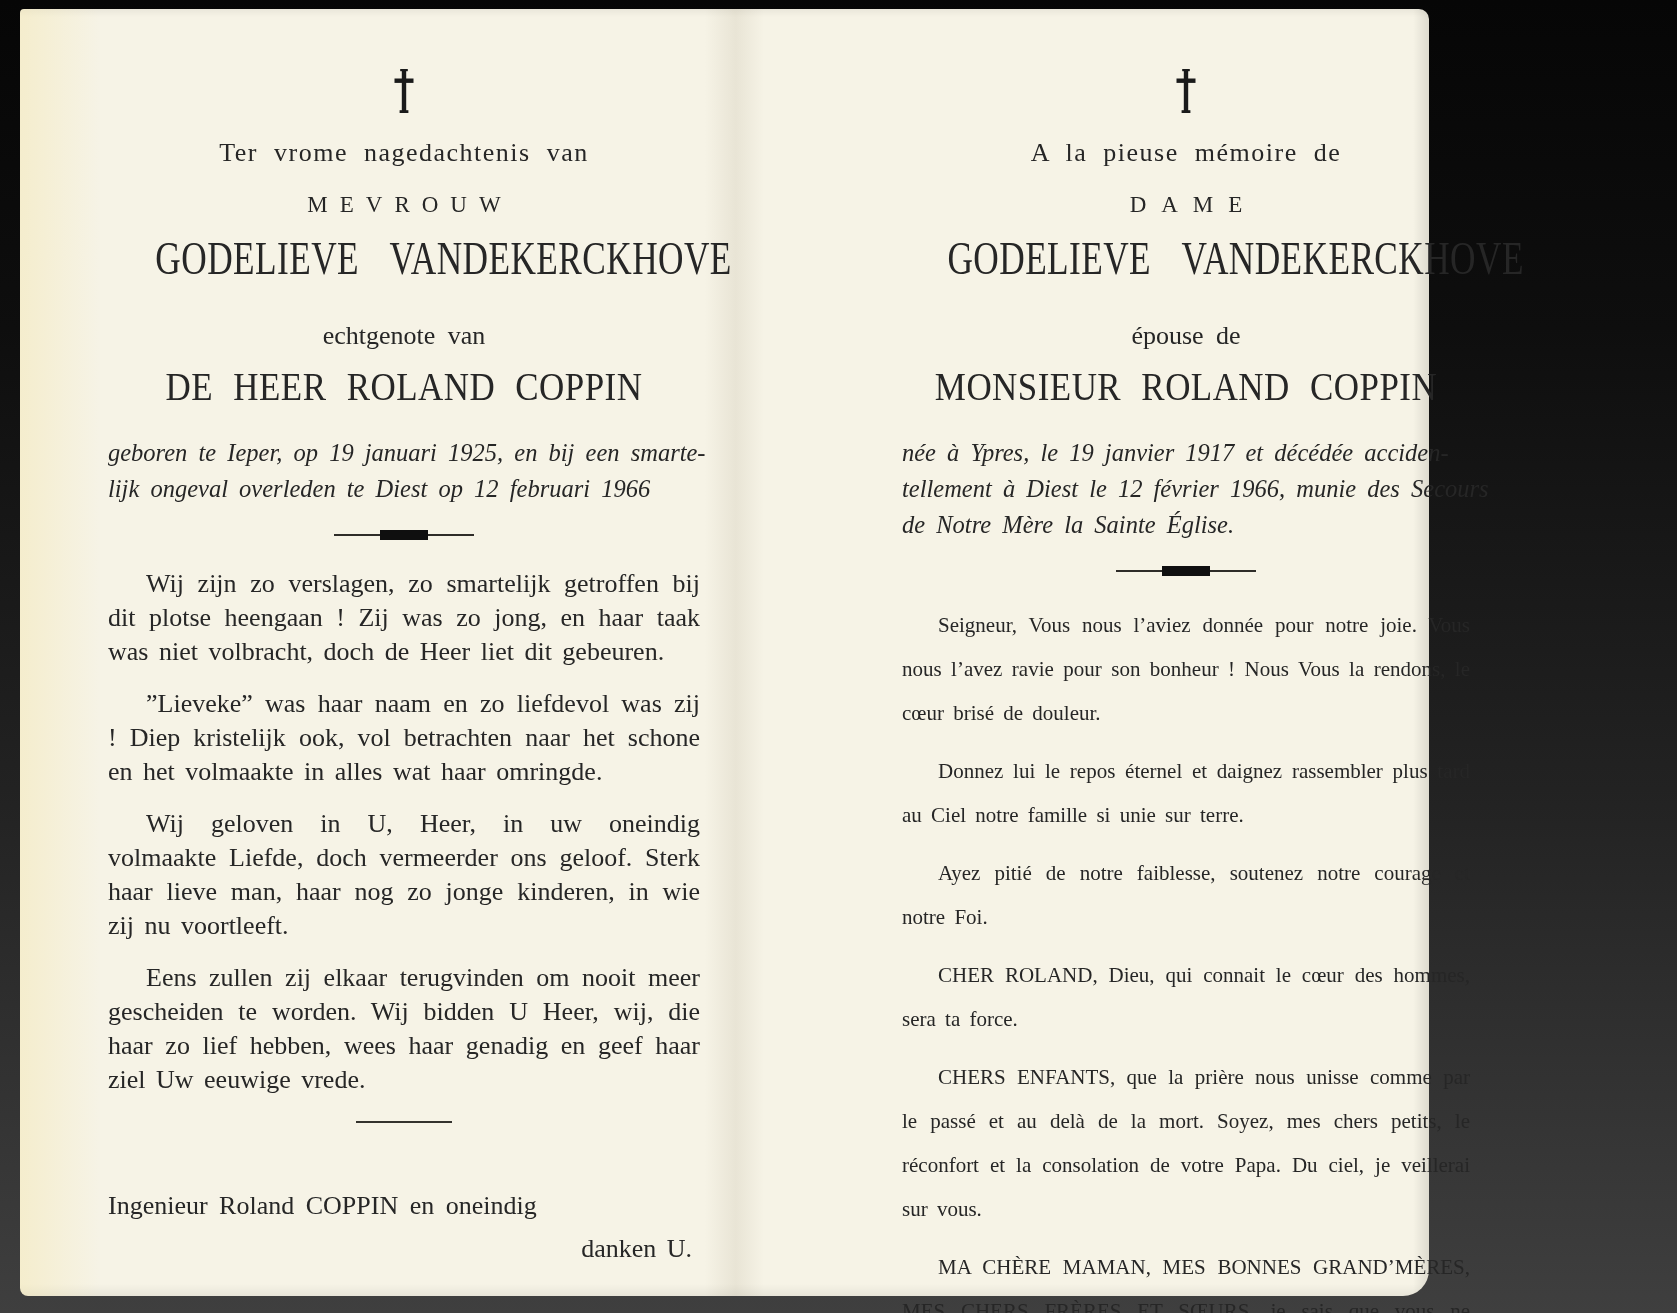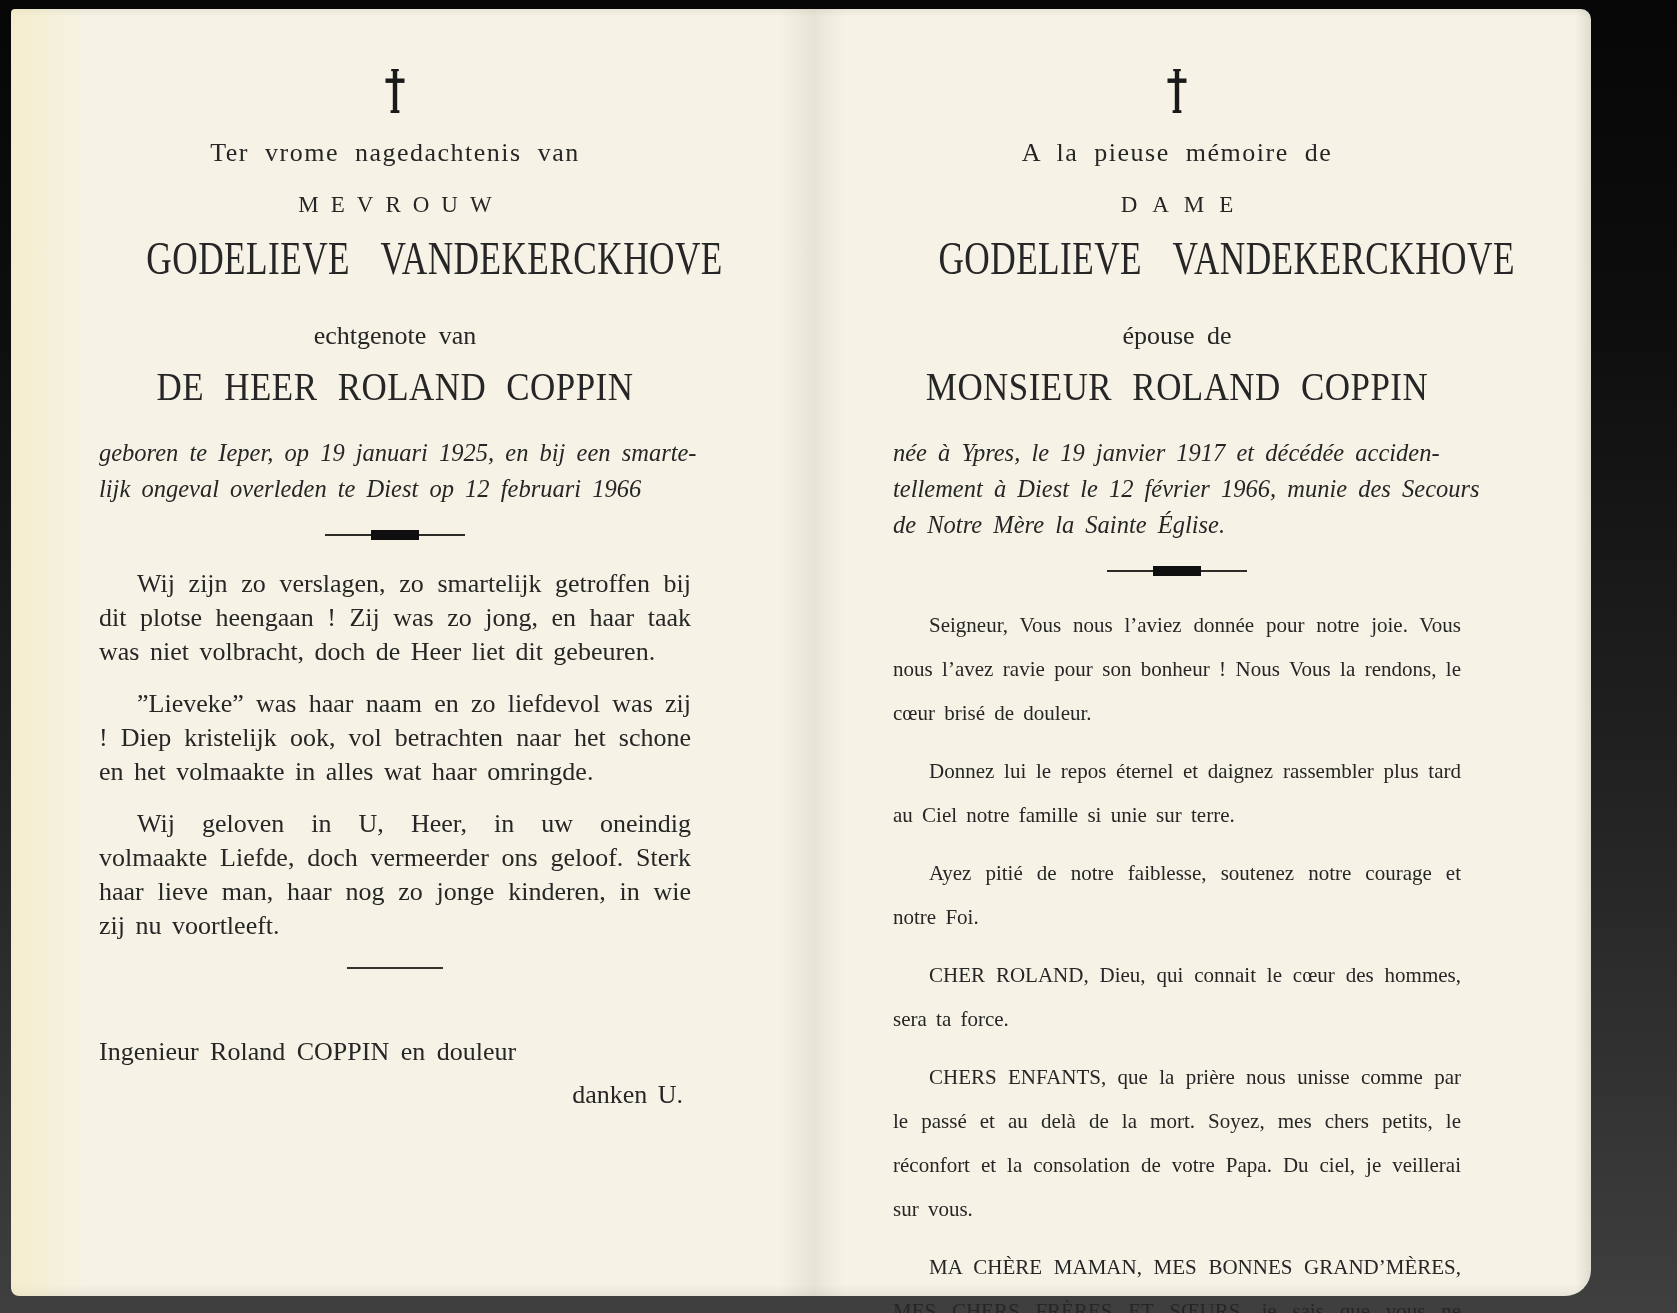--- a/index.html
+++ b/index.html
@@ -3,21 +3,21 @@
 <meta charset="utf-8">
 <style>
   html,body{margin:0;padding:0;background:#000;}
   .scan{
     position:relative;width:1677px;height:1313px;overflow:hidden;
     background:linear-gradient(180deg,#060606 0%,#0e0e0e 25%,#222 60%,#3f3f3f 100%);
     font-family:"Liberation Serif","DejaVu Serif",serif;color:#262626;
     -webkit-font-smoothing:antialiased;
   }
   .card{
-    position:absolute;left:11px;top:9px;width:1580px;height:1287px;
+    position:absolute;left:20px;top:9px;width:1409px;height:1287px;
     border-radius:4px 10px 26px 8px;
     background-color:#f6f3e6;
     background-image:
       linear-gradient(90deg, rgba(243,230,175,0.45) 0px, rgba(243,230,175,0) 80px),
       linear-gradient(90deg, rgba(0,0,0,0) 48.6%, rgba(135,122,92,0.12) 50.8%, rgba(0,0,0,0) 52.8%),
       linear-gradient(270deg, rgba(0,0,0,0.10) 0px, rgba(0,0,0,0) 16px),
       linear-gradient(0deg, rgba(0,0,0,0.06) 0px, rgba(0,0,0,0) 12px),
       linear-gradient(180deg, rgba(0,0,0,0.05) 0px, rgba(0,0,0,0) 8px);
   }
   .page{position:absolute;top:0;}
@@ -78,23 +78,24 @@
       <div class="spouse">DE HEER ROLAND COPPIN</div>
       <div class="vitae">
         <div>geboren te Ieper, op 19 januari 1925, en bij een smarte-</div>
         <div>lijk ongeval overleden te Diest op 12 februari 1966</div>
       </div>
       <div class="divider-thick"></div>
       <div class="bodytext">
         <p>Wij zijn zo verslagen, zo smartelijk getroffen bij dit plotse heengaan ! Zij was zo jong, en haar taak was niet volbracht, doch de Heer liet dit gebeuren.</p>
         <p>”Lieveke” was haar naam en zo liefdevol was zij ! Diep kristelijk ook, vol betrachten naar het schone en het volmaakte in alles wat haar omringde.</p>
         <p>Wij geloven in U, Heer, in uw oneindig volmaakte Liefde, doch vermeerder ons geloof. Sterk haar lieve man, haar nog zo jonge kinderen, in wie zij nu voortleeft.</p>
+        <p>Eens zullen zij elkaar terugvinden om nooit meer gescheiden te worden. Wij bidden U Heer, wij, die haar zo lief hebben, wees haar genadig en geef haar ziel Uw eeuwige vrede.</p>
       </div>
       <div class="divider-thin"></div>
-      <div class="signature">Ingenieur Roland COPPIN en douleur</div>
+      <div class="signature">Ingenieur Roland COPPIN en oneindig</div>
       <div class="thanks">danken U.</div>
     </section>
 
     <section class="page right">
       <svg class="cross" width="24" height="44" viewBox="0 0 24 44" aria-hidden="true">
         <rect x="9.8" y="0" width="4.4" height="44"></rect>
         <rect x="2.5" y="9.5" width="19" height="4.4"></rect>
         <rect x="8.2" y="0" width="7.6" height="2.2"></rect>
         <rect x="7.6" y="41.2" width="8.8" height="2.8"></rect>
       </svg>

